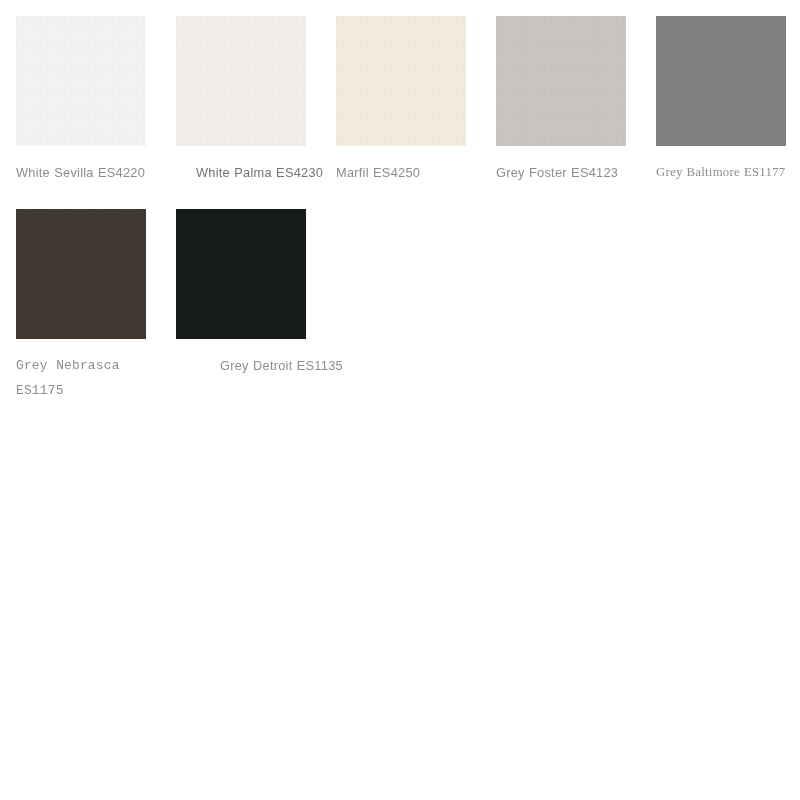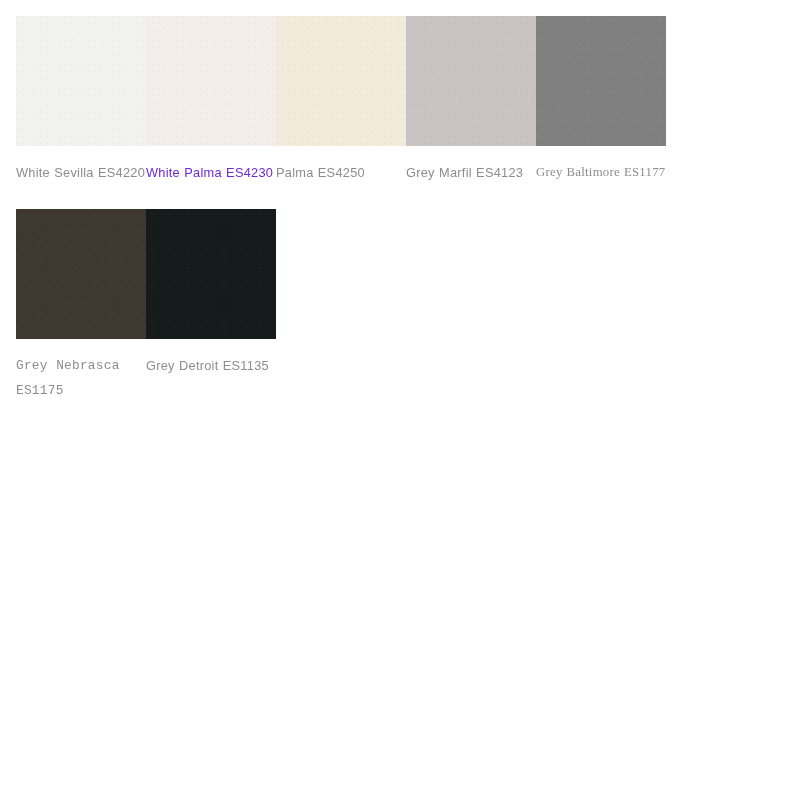--- a/index.html
+++ b/index.html
@@ -26,20 +26,21 @@
 
   .grid-rows {
     display: flex;
     flex-direction: column;
     gap: 24px;
   }
 
   .grid-row {
     display: flex;
     flex-direction: row;
+    gap: 30px;
   }
 
   .swatch-card {
     width: 130px;
     display: flex;
     flex-direction: column;
     align-items: flex-start;
   }
 
   .swatch-chip {
@@ -87,50 +88,50 @@
 
     <div class="grid-row">
 
       <div class="swatch-card">
         <div class="swatch-chip" style="background-color: rgb(242, 242, 241);"></div>
         <div class="swatch-caption" style="color: rgb(141, 141, 141);">White Sevilla ES4220</div>
       </div>
 
       <div class="swatch-card">
         <div class="swatch-chip" style="background-color: rgb(243, 238, 233);"></div>
-        <div class="swatch-caption" style="color: #6d28d9;">White Palma ES4230</div>
+        <div class="swatch-caption" style="color: #737373; margin-left: 20px;">White Palma ES4230</div>
       </div>
 
       <div class="swatch-card">
         <div class="swatch-chip" style="background-color: rgb(242, 234, 219);"></div>
-        <div class="swatch-caption" style="color: rgb(141, 141, 141);">Palma ES4250</div>
+        <div class="swatch-caption" style="color: rgb(141, 141, 141);">Marfil ES4250</div>
       </div>
 
       <div class="swatch-card">
         <div class="swatch-chip" style="background-color: rgb(201, 196, 193);"></div>
-        <div class="swatch-caption" style="color: rgb(141, 141, 141);">Grey Marfil ES4123</div>
+        <div class="swatch-caption" style="color: rgb(141, 141, 141);">Grey Foster ES4123</div>
       </div>
 
       <div class="swatch-card">
         <div class="swatch-chip" style="background-color: rgb(128, 128, 128);"></div>
         <div class="swatch-caption" style="color: rgb(141, 141, 141); font-family: Liberation Serif, serif;">Grey Baltimore ES1177</div>
       </div>
 
     </div>
 
     <div class="grid-row">
 
       <div class="swatch-card">
         <div class="swatch-chip" style="background-color: rgb(62, 56, 48);"></div>
         <div class="swatch-caption" style="color: rgb(141, 141, 141); font-family: Liberation Mono, monospace;">Grey Nebrasca ES1175</div>
       </div>
 
       <div class="swatch-card">
         <div class="swatch-chip" style="background-color: rgb(21, 27, 27);"></div>
-        <div class="swatch-caption" style="color: rgb(141, 141, 141);">Grey Detroit ES1135</div>
+        <div class="swatch-caption" style="color: rgb(141, 141, 141); margin-left: 44px;">Grey Detroit ES1135</div>
       </div>
 
       <div class="spacer-card"></div>
       <div class="spacer-card"></div>
       <div class="spacer-card"></div>
 
     </div>
 
   </div>
 </div>

